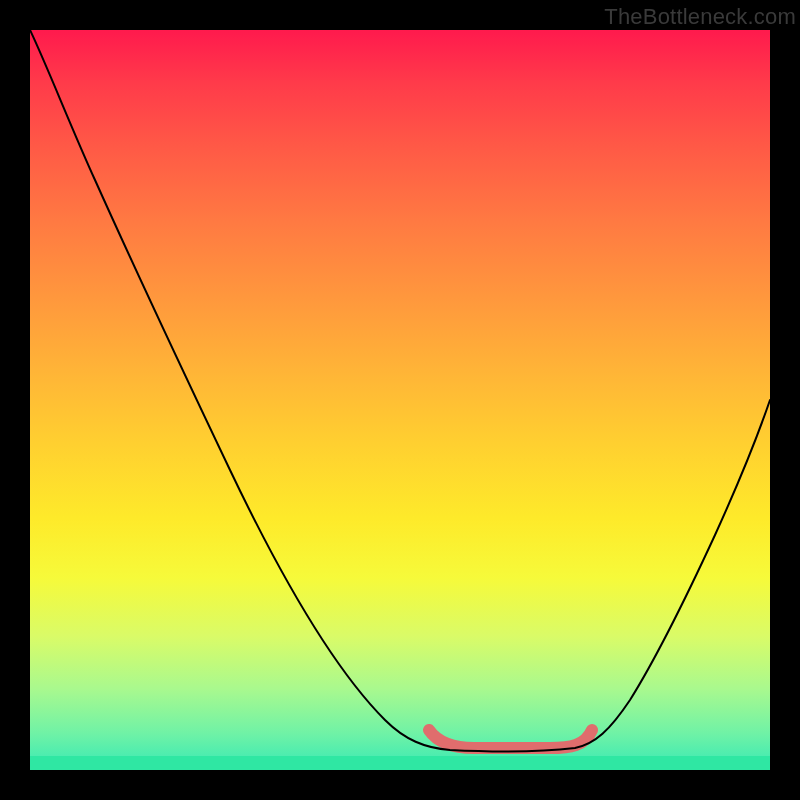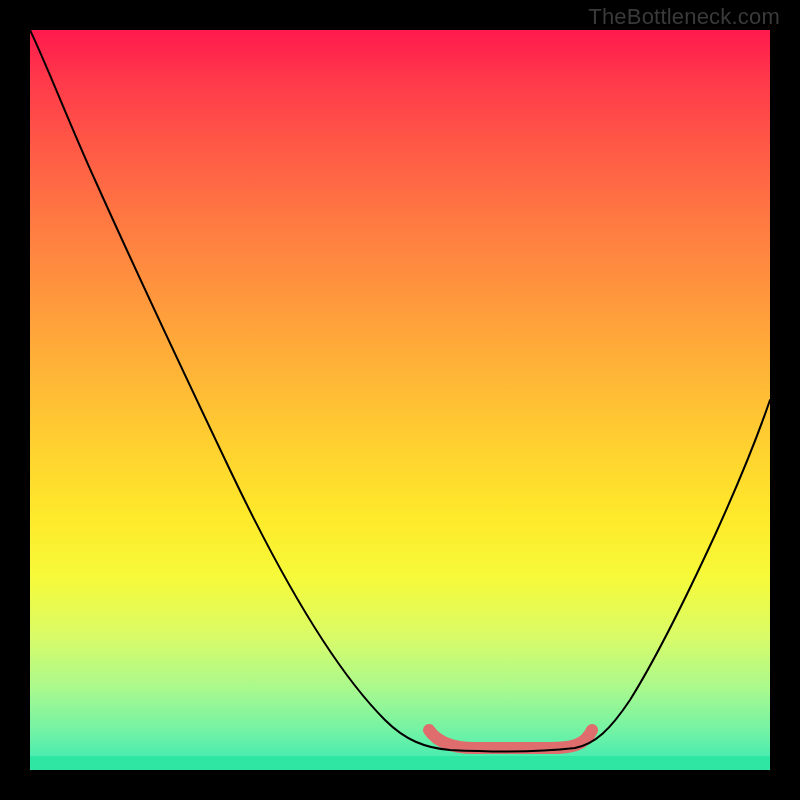--- a/index.html
+++ b/index.html
@@ -13,21 +13,21 @@
   }
   .frame {
     position: relative;
     width: 800px;
     height: 800px;
     background: #000;
   }
   .watermark {
     position: absolute;
     top: 4px;
-    right: 20px;
+    right: 4px;
     color: #3a3a3a;
     font-size: 22px;
     font-weight: 500;
     letter-spacing: 0.2px;
     user-select: none;
   }
   .plot-area {
     position: absolute;
     left: 30px;
     top: 30px;

